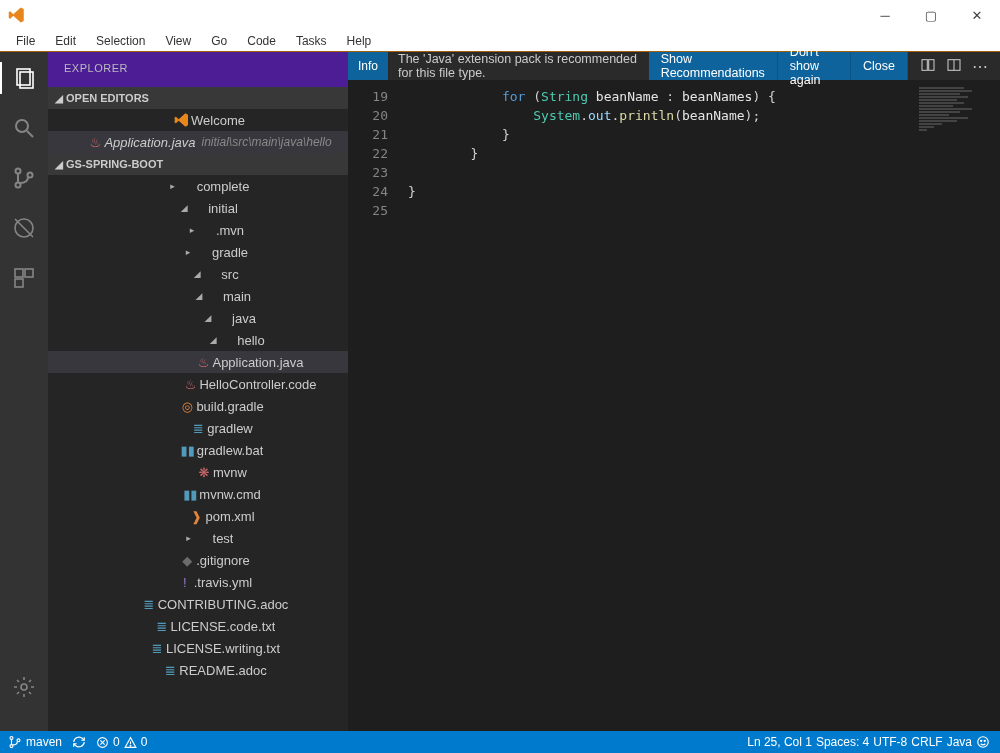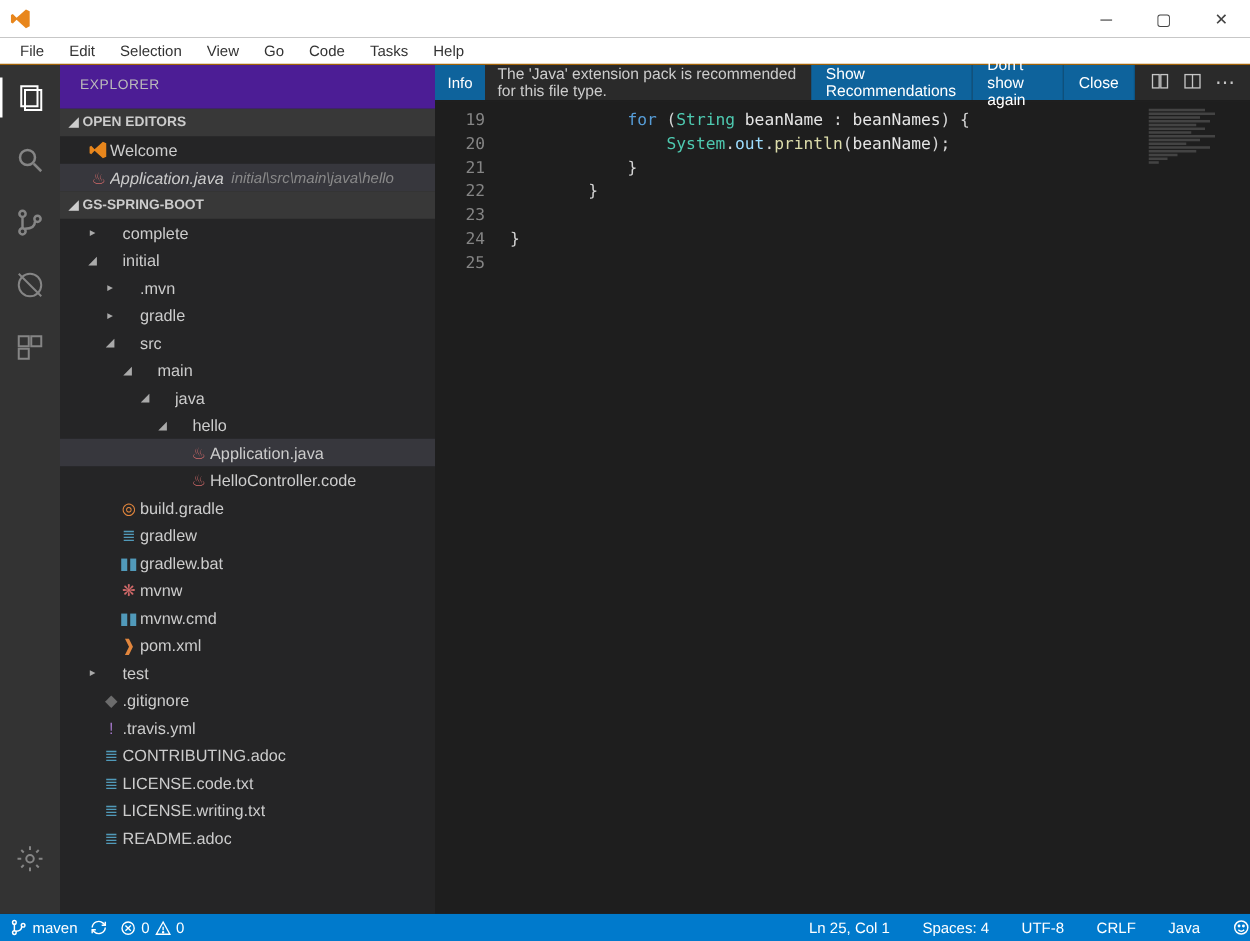--- a/index.html
+++ b/index.html
@@ -25,21 +25,21 @@
   .activitybar .aicon.active { color:#fff; border-left:2px solid #fff; }
   .activitybar .aicon svg { width:24px; height:24px; }
   .activitybar .spacer { flex:1; }
 
   
   .sidebar { width: 300px; background:#252526; display:flex; flex-direction:column; }
   .panelT { background:#4c1d95; color:#bbb; font-size:11px; text-transform:uppercase; letter-spacing:.5px; padding:10px 16px; height:35px; }
   .section { color:#ccc; }
   .sechead { background:#383838; height:22px; display:flex; align-items:center; padding-left:4px; font-size:11px; font-weight:700; text-transform:uppercase; color:#ccc; }
   .sechead .tw { width:14px; text-align:center; font-size:10px; }
-  .row { height:22px; display:flex; align-items:center; padding-left:0; font-size:13px; color:#ccc; }
+  .row { height:22px; display:flex; align-items:center; padding-left:0; font-size:13px; color:#ccc;justify-content:center; }
   .row.selected { background:#37373d; }
   .row .tw { width:12px; font-size:9px; color:#aaa; text-align:center; }
   .row .ic { width:18px; display:flex; justify-content:center; font-size:13px; }
   .row .lbl { white-space:nowrap; overflow:hidden; text-overflow:ellipsis; }
   .path { font-style:italic; color:#8a8a8a; margin-left:6px; font-size:12px; }
 
   
   .editorwrap { flex:1; background:#1e1e1e; position:relative; }
   .notif { position:absolute; top:0; left:0; right:0; height:29px; background:#2a2a2a; display:flex; align-items:center; border-bottom:1px solid #1e1e1e; }
   .notif .badge { background:#0e639c; color:#fff; font-size:12px; padding:4px 10px; height:100%; display:flex; align-items:center; }
@@ -56,21 +56,21 @@
   .tok-type { color:#4ec9b0; }
   .tok-var { color:#e5e5e5; }
   .tok-field { color:#9cdcfe; }
   .tok-call { color:#dcdcaa; }
   .minimap { position:absolute; top:35px; right:6px; width:75px; height:90px; opacity:.35; }
   .minimap .ml { height:2px; margin-bottom:1px; background:#888; }
 
   
   .status { height:22px; background:#007acc; color:#fff; display:flex; align-items:center; font-size:12px; }
   .status .sL { display:flex; align-items:center; gap:10px; padding-left:8px; }
-  .status .sR { margin-left:auto; display:flex; align-items:center; gap:26px; }
+  .status .sR { margin-left:auto; display:flex; align-items:center; gap:4px; padding-right:10px; }
   .status .sitm { display:flex; align-items:center; gap:4px; }
   .orange { color:#e2863d; }
   .red { color:#d16969; }
   .blue { color:#519aba; }
 </style>
 </head>
 <body>
 
 <div class="titlebar">
   <span class="logo">

